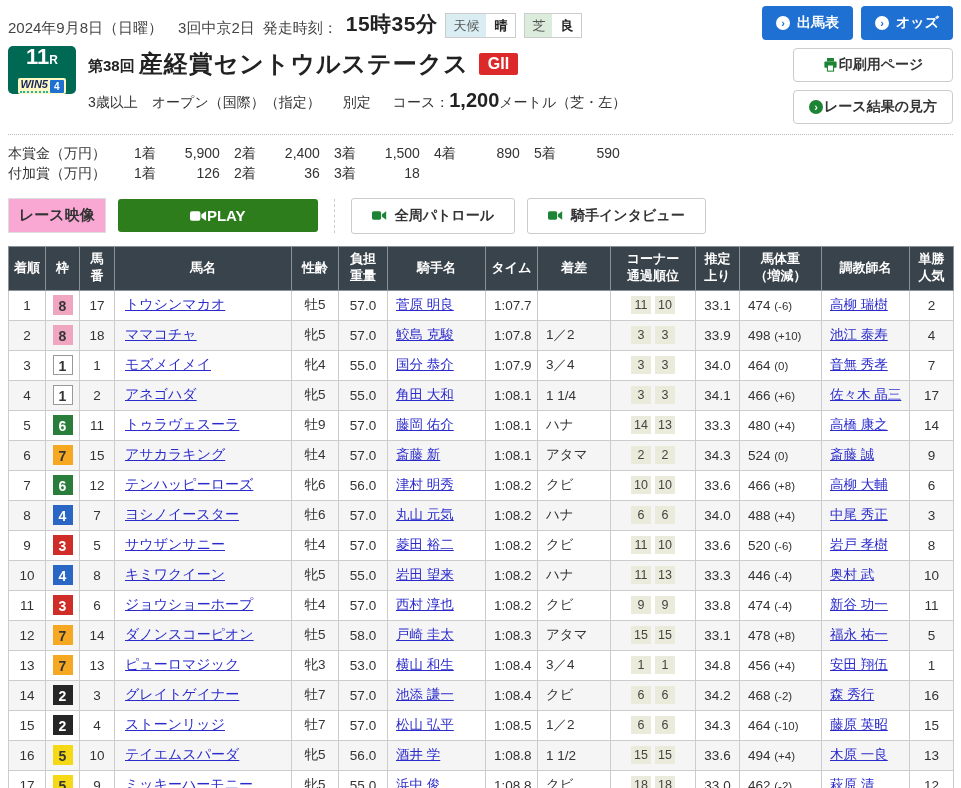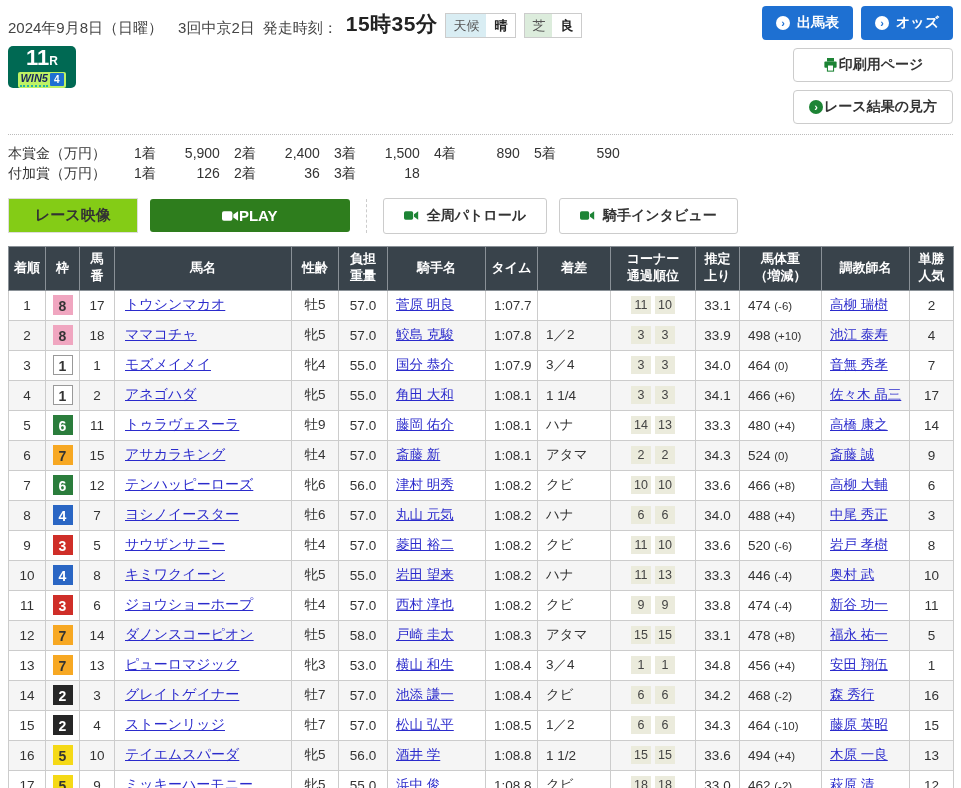--- a/index.html
+++ b/index.html
@@ -27,27 +27,27 @@
     border:none; border-radius:4px; padding:8px 14px;
   }
   .circ { display:inline-flex; align-items:center; justify-content:center;
     width:14px; height:14px; border-radius:50%; font-size:11px; font-weight:bold; line-height:1; }
   .circ.light { background:#fff; color:#1e70d2; }
   .circ.green { background:#1d8435; color:#fff; }
 
   
   .race-header { display:flex; margin-top:6px; }
   .race-no {
-    width:68px; height:42px; background:#006953; border-radius:5px;
-    color:#fff; display:flex; flex-direction:column; align-items:center; justify-content:center;
+    width:68px; height:48px; background:#006953; border-radius:5px;
+    color:#fff; display:flex; flex-direction:column; align-items:center; justify-content:space-between;
     flex-shrink:0;
   }
   .rn { font-size:22px; font-weight:bold; line-height:1; }
   .rn-r { font-size:12px; font-weight:bold; }
-  .win5 { margin-top:3px; background:#bef264; border-radius:2px; padding:1px 2px; display:flex; align-items:center; gap:2px; }
+  .win5 { margin-top:3px; background:#fef9c3; border-radius:2px; padding:1px 2px; display:flex; align-items:center; gap:2px; }
   .win5-logo { font-style:italic; font-weight:bold; font-size:11px; color:#15265e; line-height:1;
     border-bottom:2px dotted #27b3a2; padding-bottom:1px; }
   .win5-num { background:#1e70d2; color:#fff; font-weight:bold; font-size:10px; padding:1px 4px; border-radius:1px; }
   .race-title-block { padding-left:12px; padding-top:2px; }
   .title-line { display:flex; align-items:center; }
   .edition { font-size:15px; font-weight:bold; color:#222; margin-right:4px; padding-top:5px; }
   .race-title { font-size:24px; font-weight:bold; color:#222; letter-spacing:1px; }
   .grade-badge { background:#dc2a2a; color:#fff; font-weight:bold; font-size:16px;
     padding:2px 9px; margin-left:10px; border-radius:2px; }
   .cond-line { margin-top:9px; font-size:14px; color:#333; }
@@ -63,22 +63,22 @@
   .dotted-sep { border:none; border-top:1px dotted #bbb; margin:10px 0 8px 0; }
 
   
   .prize-row { font-size:14px; color:#333; line-height:1.45; white-space:nowrap; }
   .p-name { display:inline-block; width:108px; }
   .p-lbl { display:inline-block; width:34px; margin-left:14px; }
   .p-val { display:inline-block; width:52px; text-align:right; }
 
   
   .video-row { display:flex; align-items:center; gap:12px; margin:14px 0 12px 0; }
-  .race-video-label { border:1px solid #ddd; background:#84cc16; font-weight:bold; font-size:15px;
-    padding:7px 26px; color:#333; }
+  .race-video-label { border:1px solid #ddd; background:#f9a8d4; font-weight:bold; font-size:15px;
+    padding:7px 10px; color:#333; }
   .btn-play { background:#2e7d1d; color:#fff; font-weight:bold; font-size:15px; border:none;
     border-radius:3px; width:200px; padding:8px 0; display:inline-flex; align-items:center;
     justify-content:center; cursor:pointer; }
   .v-sep { width:0; height:34px; border-left:1px dashed #ccc; margin:0 4px; }
   .btn-video { background:#fff; border:1px solid #ccc; border-radius:3px; font-size:14px; font-weight:bold;
     color:#333; padding:8px 20px; display:inline-flex; align-items:center; gap:8px; cursor:pointer; }
   .cam { flex-shrink:0; }
 
   
   table.results { border-collapse:collapse; table-layout:fixed; width:945px; }
@@ -134,20 +134,32 @@
   </div>
 
   <div class="race-header">
     <div class="race-no">
       <div class="rn"><span>11</span><span class="rn-r">R</span></div>
       <div class="win5">
         <span class="win5-logo">WIN5</span>
         <span class="win5-num">4</span>
       </div>
     </div>
+    <div class="race-title-block">
+      <div class="title-line">
+        <span class="edition">第38回</span>
+        <span class="race-title">産経賞セントウルステークス</span>
+        <span class="grade-badge">GII</span>
+      </div>
+      <div class="cond-line">
+        <span class="sp">3歳以上　オープン（国際）（指定）</span>
+        <span class="sp">別定</span>
+        <span>コース：</span><span class="dist">1,200</span><span>メートル（芝・左）</span>
+      </div>
+    </div>
     <div class="side-buttons">
       <button class="btn-outline">
         <svg class="cam" width="15" height="14" viewBox="0 0 16 16">
           <rect x="4" y="0" width="8" height="4" fill="#1d8435"></rect>
           <rect x="1" y="4" width="14" height="7" rx="1" fill="#1d8435"></rect>
           <rect x="4.5" y="8" width="7" height="7" fill="#ffffff" stroke="#1d8435" stroke-width="1.2"></rect>
         </svg>
         <span>印刷用ページ</span>
       </button>
       <button class="btn-outline">

